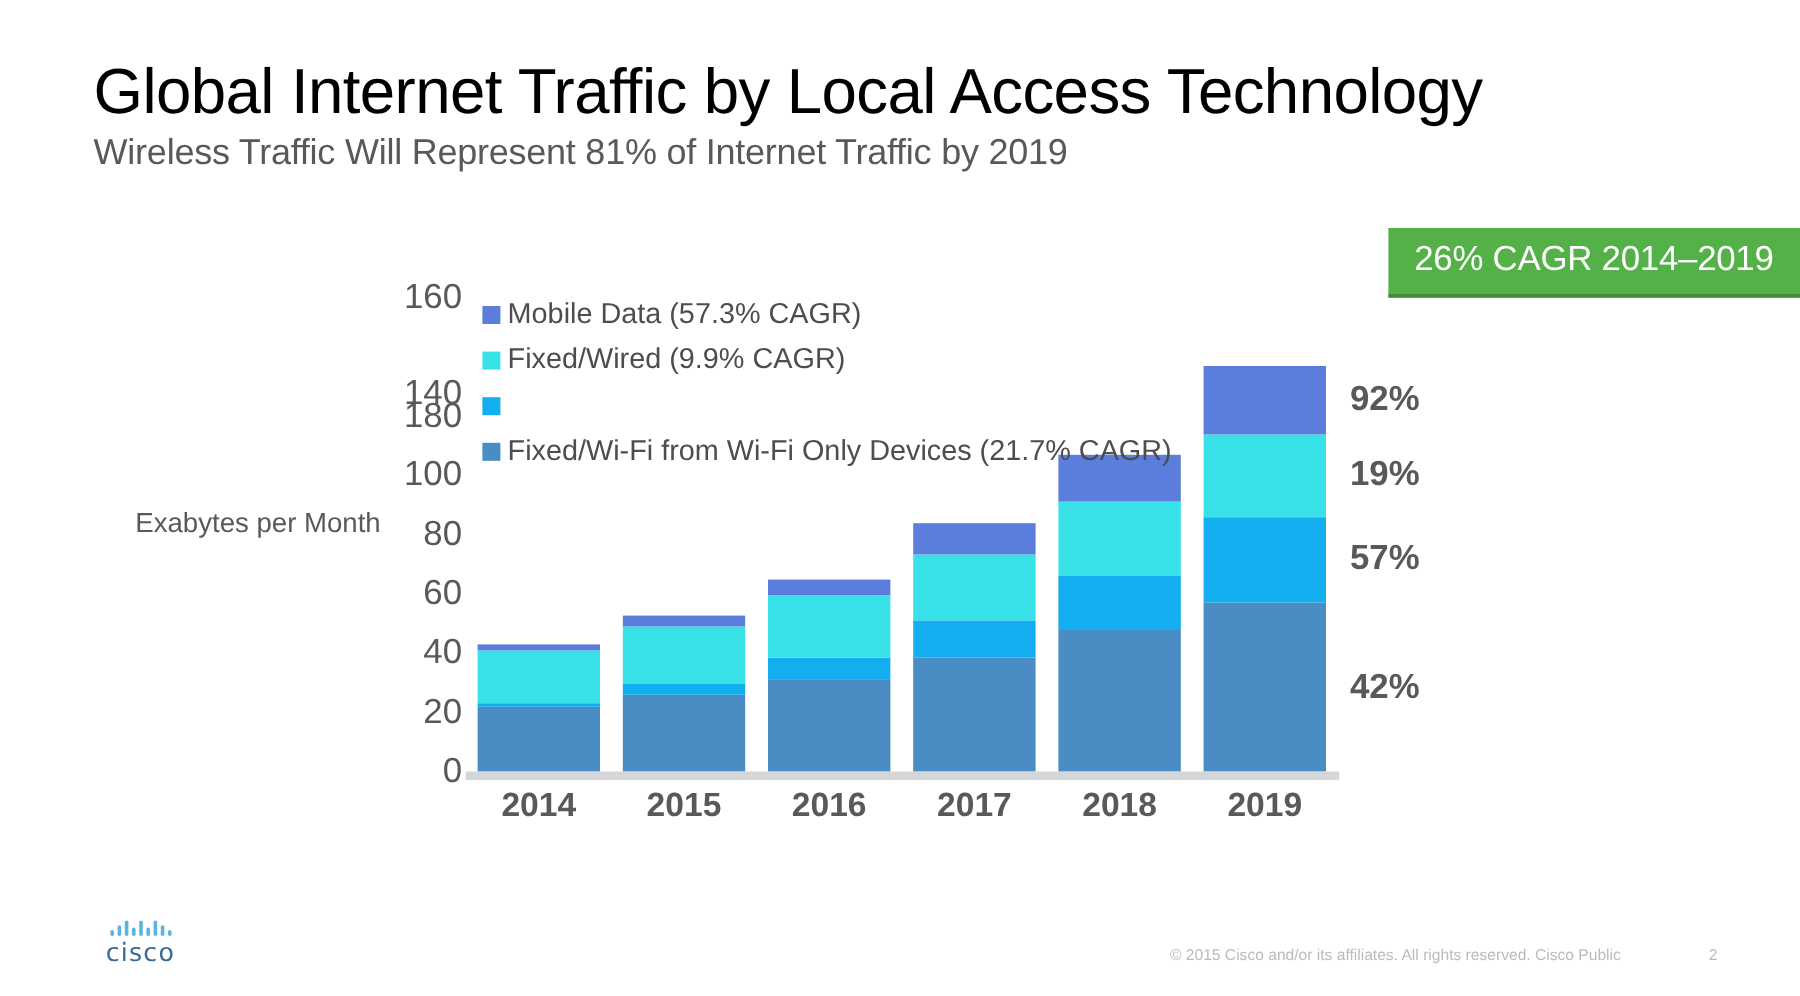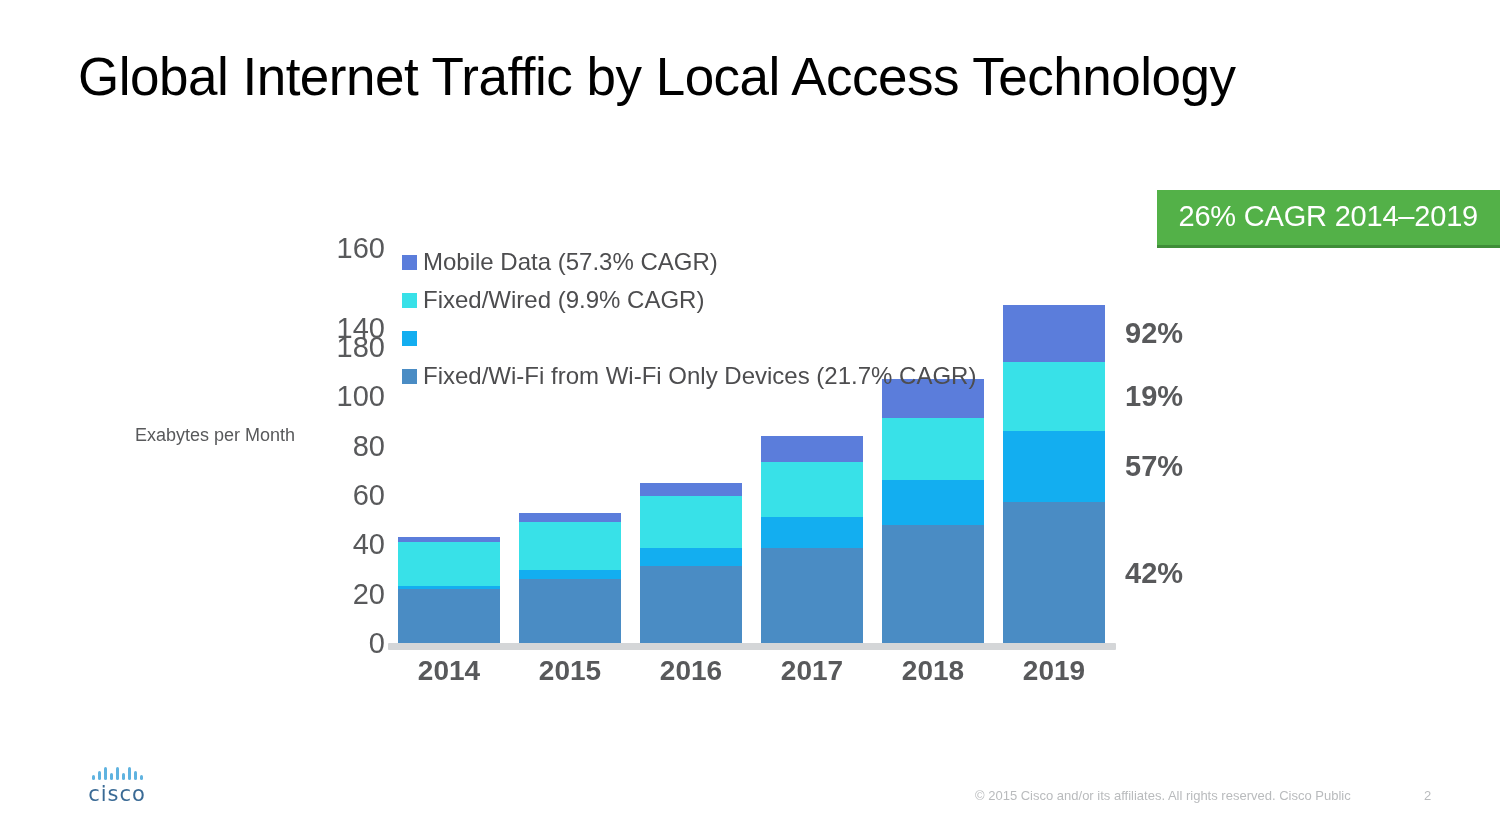--- a/index.html
+++ b/index.html
@@ -68,21 +68,21 @@
     height: 830px;
   }
 
   
   #y-axis-title {
     position: absolute;
     left: 110px;
     top: 420px;
     width: 210px;
     text-align: center;
-    font-size: 18px;
+    font-size: 23px;
     line-height: 31px;
     color: #58595b;
   }
 
   
   .tick-label {
     position: absolute;
     right: 0;
     width: 60px;
     text-align: right;
@@ -224,20 +224,21 @@
     font-family: "DejaVu Sans", sans-serif;
   }
 </style>
 </head>
 <body>
 
 <div id="slide">
 
   <div id="title-block">
     <div id="slide-title">Global Internet Traffic by Local Access Technology</div>
+    <div id="slide-subtitle">Wireless Traffic Will Represent 81% of Internet Traffic by 2019</div>
   </div>
 
   <div id="cagr-badge">26% CAGR 2014–2019</div>
 
   <div id="chart">
 
     <div id="y-axis-title">
       <span>Exabytes per Month</span>
     </div>
 

